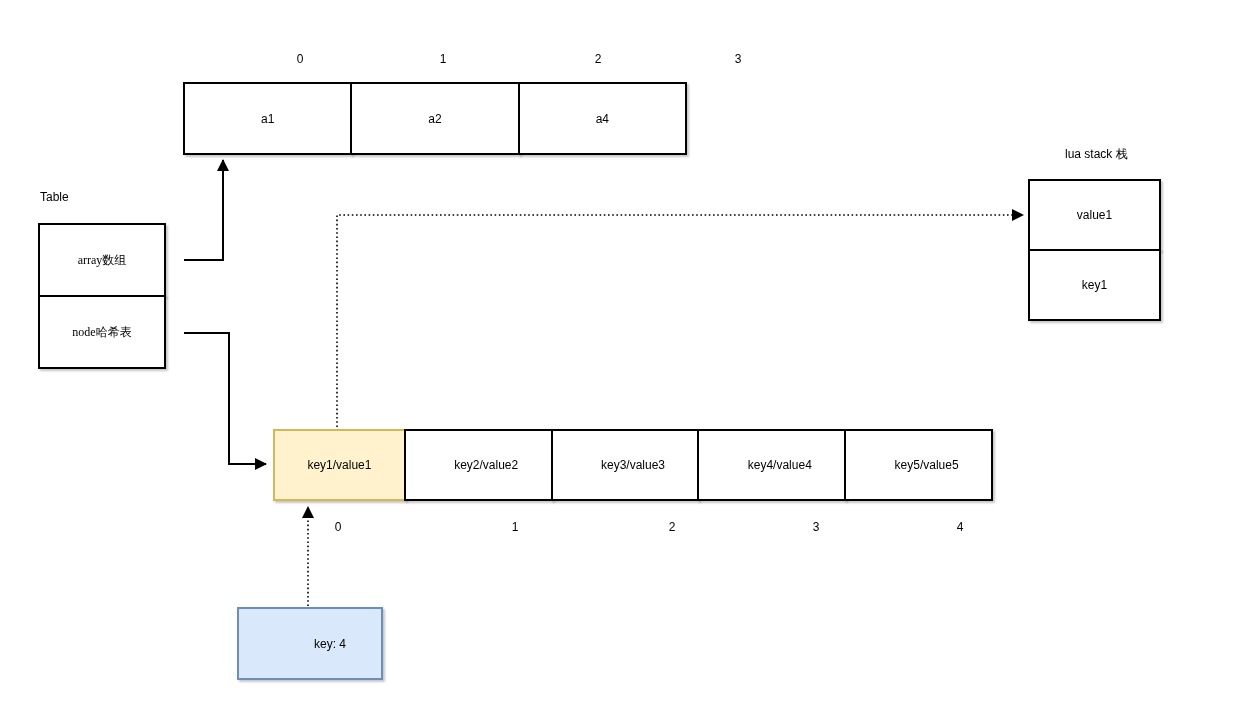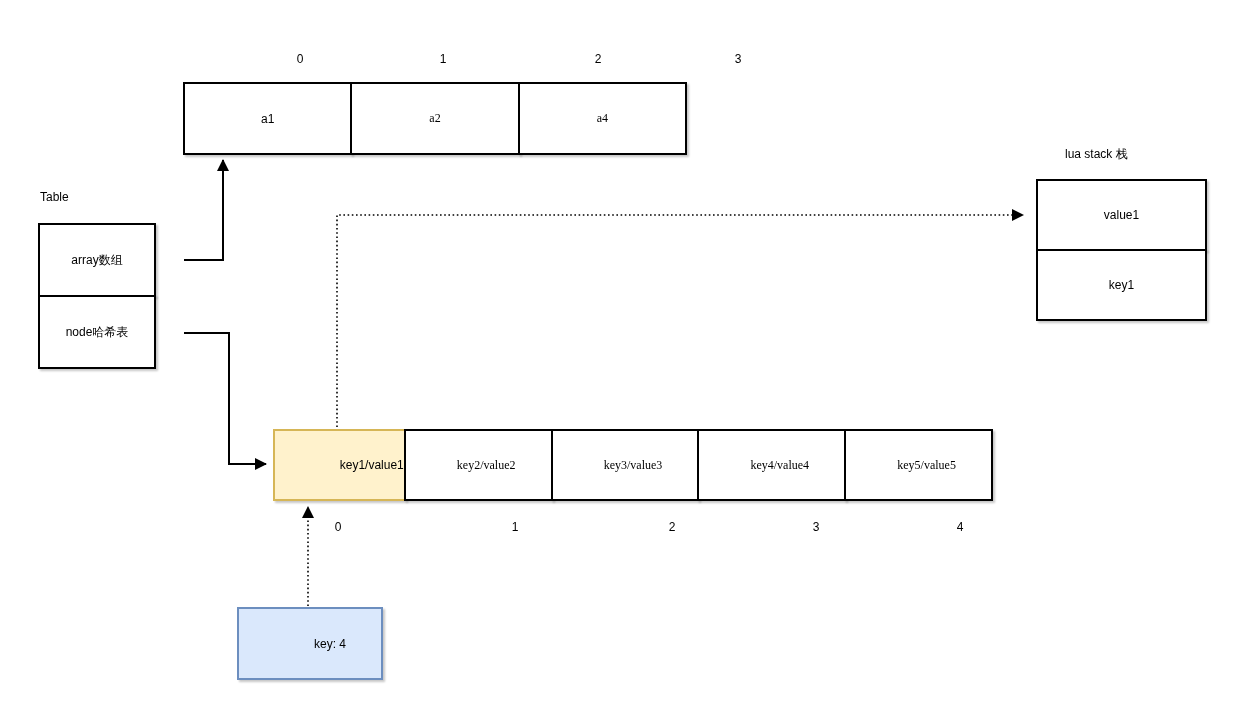--- a/index.html
+++ b/index.html
@@ -26,28 +26,27 @@
   .cell-row { display: flex; }
   .cell-row .cell {
     flex: 1;
     border: 2px solid #000000;
     background: #ffffff;
     box-sizing: border-box;
     display: flex;
     align-items: center;
     justify-content: center;
   }
-  .cell-row .cell + .cell { margin-left: -2px; font-family: Liberation Serif, serif; }
+  .cell-row .cell + .cell { margin-left: -2px; }
   .shadowed { box-shadow: 2px 2px 2px rgba(0,0,0,0.22); }
   
   .cell.highlight {
     background: #fff2cc;
     border-color: #d6b656;
     z-index: 0;
-    justify-content: flex-end;
   }
   .cell.plain { position: relative; z-index: 1; padding-left: 16px; }
   
   .vstack .vrow {
     border: 2px solid #000000;
     background: #ffffff;
     box-sizing: border-box;
     display: flex;
     align-items: center;
     justify-content: center;
@@ -81,31 +80,31 @@
       </div>
     <div class="cell shadowed">
         <span>a2</span>
       </div>
     <div class="cell shadowed">
         <span>a4</span>
       </div>
   </div>
 
   <span class="free-label" style="left:40px; top:190px;">Table</span>
-  <div class="abs vstack" style="left:38px; top:223px; width:118px;">
+  <div class="abs vstack" style="left:38px; top:223px; width:128px;font-family:Liberation Serif, serif;">
     <div class="vrow shadowed" style="height:74px;">
         <span>array数组</span>
       </div>
     <div class="vrow shadowed" style="height:74px;">
         <span>node哈希表</span>
       </div>
   </div>
 
   <span class="free-label" style="left:1029px; top:146px;padding-left:36px;">lua stack 栈</span>
-  <div class="abs vstack" style="left:1028px; top:179px; width:171px;margin-left:8px;">
+  <div class="abs vstack" style="left:1028px; top:179px; width:133px;">
     <div class="vrow shadowed" style="height:72px;">
         <span>value1</span>
       </div>
     <div class="vrow shadowed" style="height:72px;">
         <span>key1</span>
       </div>
   </div>
 
   <div class="abs cell-row" style="left:273px; top:429px; width:720px; height:72px;">
     <div class="cell highlight shadowed">

